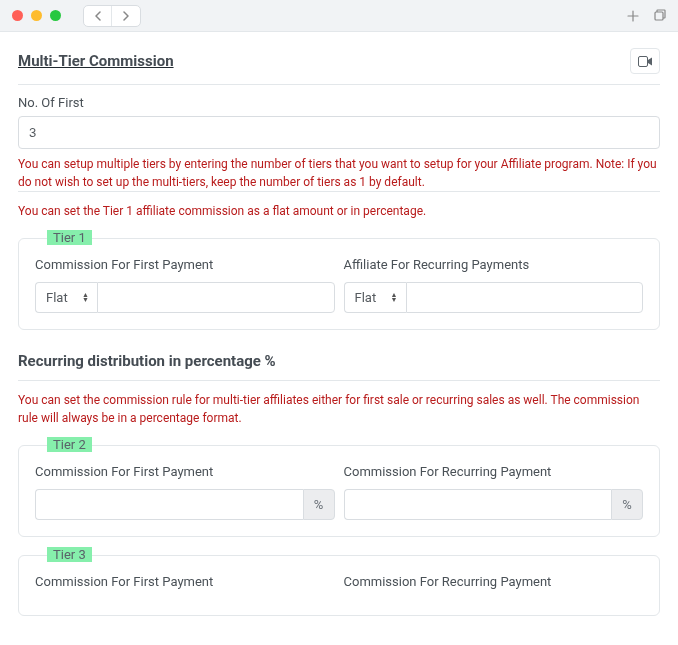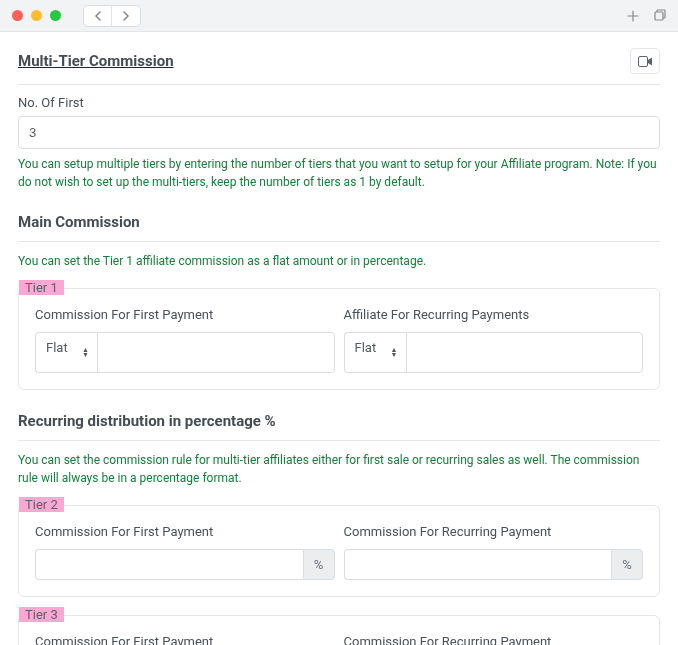--- a/index.html
+++ b/index.html
@@ -99,42 +99,42 @@
       width: 100%;
       border: 1px solid #d9dde1;
       border-radius: 4px;
       padding: 8px 10px;
       font-size: 13px;
       color: #555a5f;
       background: #fff;
     }
     .help-text {
       font-size: 12px;
-      color: #15803d;
+      color: #b91c1c;
       margin-top: 6px;
       line-height: 1.5;
     }
     .section-title {
       font-size: 15px;
       font-weight: 700;
       color: #454c53;
       margin: 22px 0 10px;
     }
     .fieldset {
       position: relative;
       border: 1px solid #e3e7ea;
       border-radius: 6px;
       padding: 18px 16px 16px;
       margin-top: 18px;
     }
     .fieldset-legend {
       position: absolute;
       top: -9px;
-      left: 0;
-      background: #f9a8d4;
+      left: 28px;
+      background: #86efac;
       padding: 0 6px;
       font-size: 13px;
       color: #5a6269;
     }
     .two-col {
       display: flex;
       gap: 9px;
     }
     .col {
       flex: 1;
@@ -147,21 +147,21 @@
     }
     .input-group {
       display: flex;
     }
     .select-wrap {
       position: relative;
       border: 1px solid #d9dde1;
       border-right: none;
       border-radius: 4px 0 0 4px;
       background: #fff;
-      padding: 7px 22px 17px 10px;
+      padding: 7px 22px 7px 10px;
       font-size: 13px;
       color: #555a5f;
       min-width: 62px;
     }
     .select-arrows {
       position: absolute;
       right: 8px;
       top: 50%;
       transform: translateY(-50%);
       display: flex;
@@ -250,21 +250,20 @@
     </div>
   </div>
   <hr class="sep">
 
   
   <div class="field-label">No. Of First</div>
   <input class="text-input" value="3" style="">
   <div class="help-text">You can setup multiple tiers by entering the number of tiers that you want to setup for your Affiliate program. Note: If you do not wish to set up the multi-tiers, keep the number of tiers as 1 by default.</div>
 
   
-  <div class="section-title">Main Commission</div>
   <hr class="sep">
   <div class="help-text">You can set the Tier 1 affiliate commission as a flat amount or in percentage.</div>
 
   <div class="fieldset">
     <div class="fieldset-legend">Tier 1</div>
     <div class="two-col">
       <div class="col">
         <div class="col-label">Commission For First Payment</div>
         <div class="input-group">
           <div class="select-wrap">

